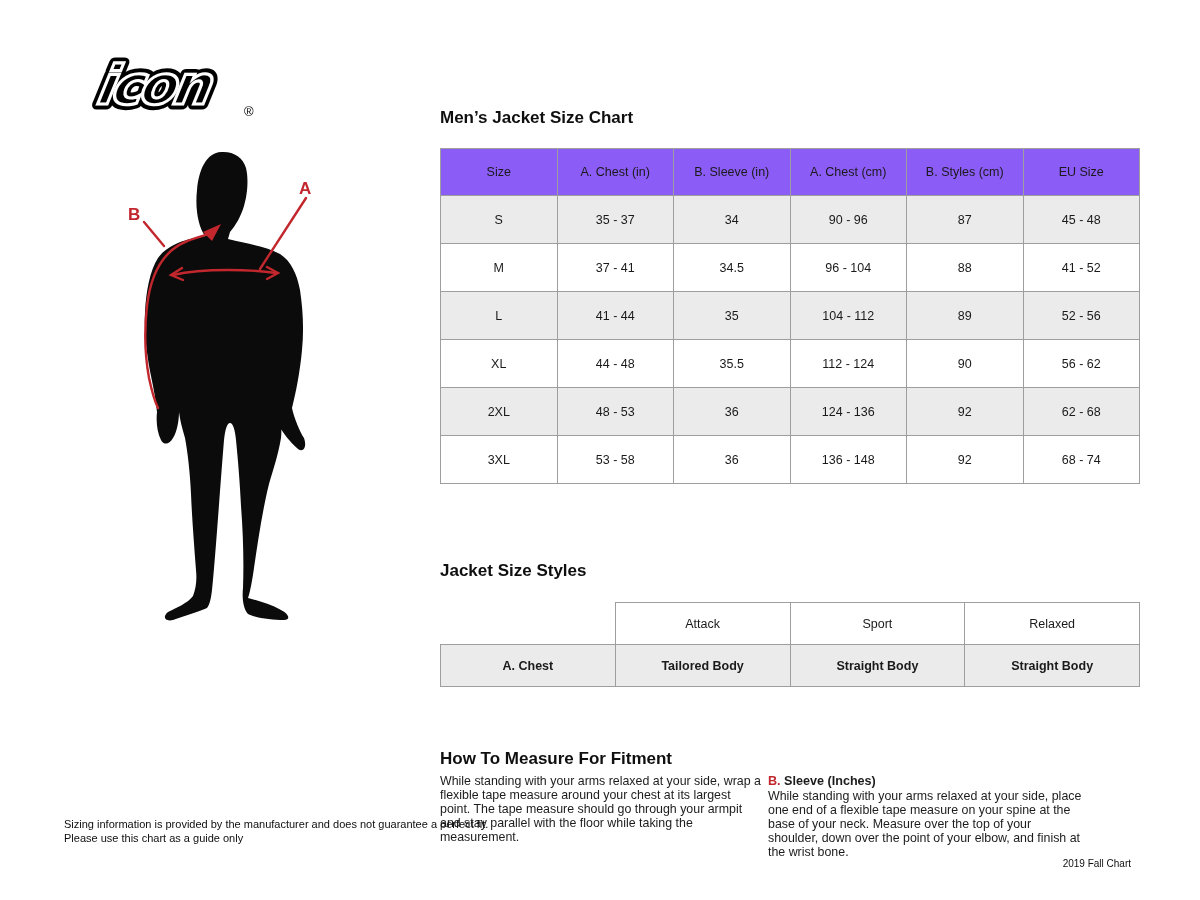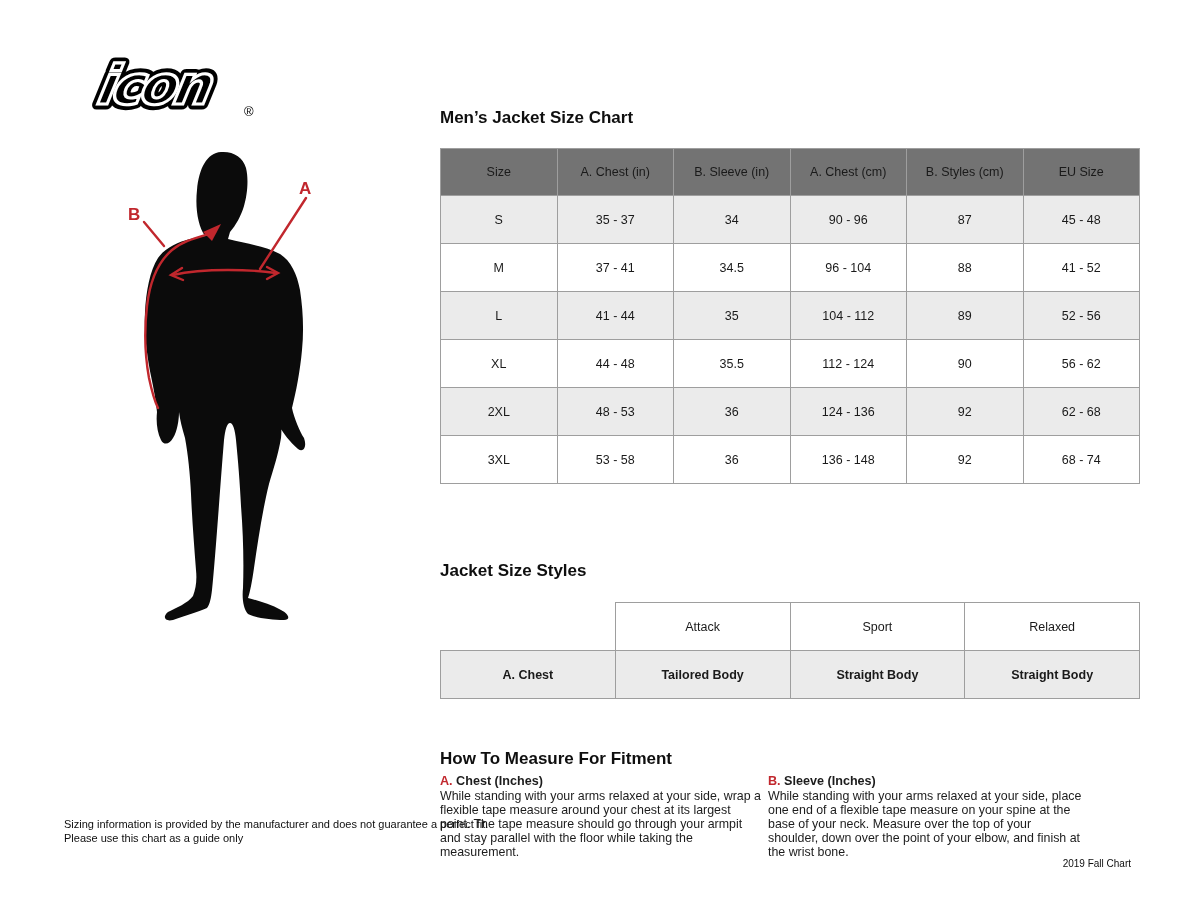--- a/index.html
+++ b/index.html
@@ -14,26 +14,26 @@
 
   
   .sec-title { position:absolute; font-size:17px; font-weight:700; color:#0f0f0f; }
 
   
   table { border-collapse:collapse; table-layout:fixed; width:700px;
           font-size:12.5px; color:#1a1a1a; }
   th, td { border:1px solid #9e9e9e; text-align:center; vertical-align:middle;
            font-weight:400; padding:0; background:#ffffff; }
   #size-table { position:absolute; left:440px; top:148px; }
-  #size-table th { height:47px; background:#737373; }
+  #size-table th { height:47px; background:#8b5cf6; }
   #size-table td { height:48px; }
   #size-table tr.row-gray td { background:#ebebeb; }
 
   #style-table { position:absolute; left:440px; top:602px; }
-  #style-table th, #style-table td { height:48px; }
+  #style-table th, #style-table td { height:42px; }
   #style-table td.blank { border:none; background:transparent; }
   #style-table tr.row-gray th, #style-table tr.row-gray td { background:#ebebeb;font-weight:bold; }
 
   
   .measure-col { position:absolute; font-size:12.4px; line-height:13.9px; color:#1c1c1c; }
   .measure-head { font-weight:700; font-size:12.6px; margin-bottom:1px; }
   .measure-head .prefix { color:#c1272d; font-weight:700; }
   #measure-chest { left:440px; top:775px; width:324px; }
   #measure-sleeve { left:768px; top:775px; width:316px; }
 
@@ -200,24 +200,20 @@
         <td>Tailored Body</td>
         <td>Straight Body</td>
         <td>Straight Body</td>
       </tr>
     </tbody>
 </table>
 
 <div class="sec-title" style="left:440px; top:749px;">How To Measure For Fitment</div>
 
 <div class="measure-col" id="measure-chest">
-  <div class="measure-head">
-    <span class="prefix">A.</span>
-    <span>Chest (Inches)</span>
-  </div>
   <div>While standing with your arms relaxed at your side, wrap a flexible tape measure around your chest at its largest point. The tape measure should go through your armpit and stay parallel with the floor while taking the measurement.</div>
 </div>
 
 <div class="measure-col" id="measure-sleeve">
   <div class="measure-head">
     <span class="prefix">B.</span>
     <span>Sleeve (Inches)</span>
   </div>
   <div>While standing with your arms relaxed at your side, place one end of a flexible tape measure on your spine at the base of your neck. Measure over the top of your shoulder, down over the point of your elbow, and finish at the wrist bone.</div>
 </div>

